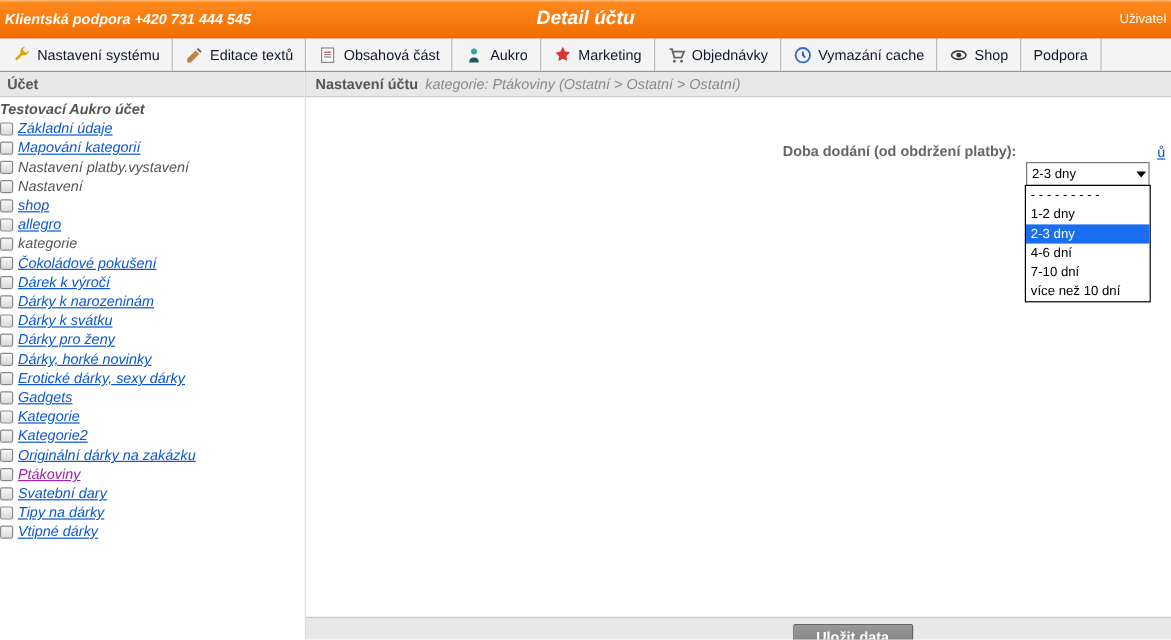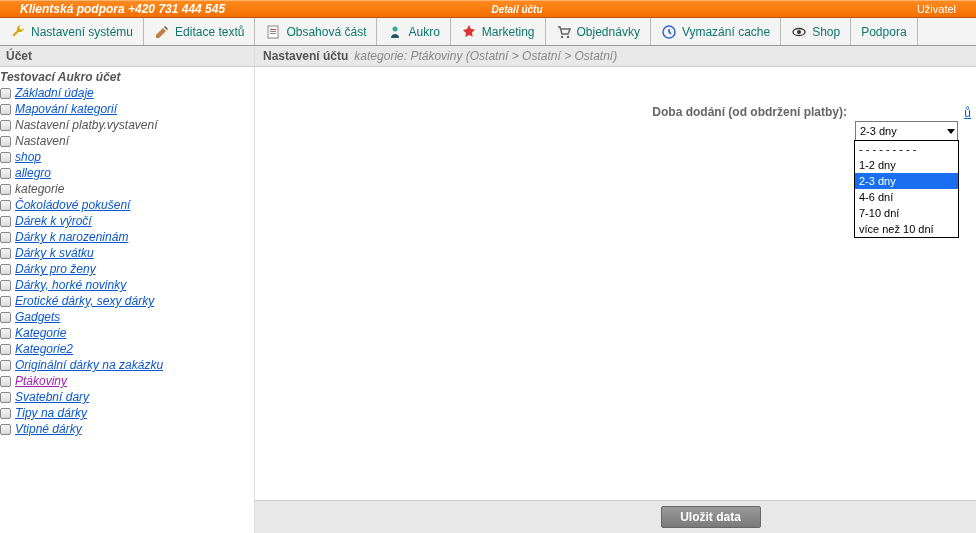--- a/index.html
+++ b/index.html
@@ -5,60 +5,59 @@
 * { box-sizing: border-box; margin: 0; padding: 0; }
 body {
   font-family: Arial, sans-serif;
   font-size: 12px;
   width: 976px;
   height: 533px;
   overflow: hidden;
   background: #fff;
 }
 .topbar {
-  height: 18px;
+  height: 32px;
   background: linear-gradient(to bottom, #ff8a1f, #f36e00);
   color: #fff;
   font-weight: bold;
   font-style: italic;
   display: flex;
   align-items: center;
-  padding: 0 20px;
+  padding: 0 4px;
   position: relative;
   border-bottom: 1px solid #c95000;
   border-top: 1px solid #ffb36b;
 }
 .topbar .left { font-size: 12px; }
 .topbar .center {
   position: absolute;
   left: 50%;
   transform: translateX(-50%);
-  font-size: 10px;
-  margin-left: 29px;
+  font-size: 16px;
 }
 .topbar .right {
   margin-left: auto;
   font-size: 11px;
   font-style: normal;
   font-weight: normal;
 }
 .menubar {
   height: 28px;
   display: flex;
   border-bottom: 1px solid #999;
   background: #f4f4f4;
 }
 .menubar .mitem {
   display: flex;
   align-items: center;
   padding: 0 10px;
   border-right: 1px solid #bbb;
   cursor: pointer;
   font-size: 12px;
-  color: #0f766e;
+  color: #0f172a;
   gap: 5px;
 }
 .menubar .micon {
   width: 16px; height: 16px;
   display: inline-flex;
   align-items: center;
   justify-content: center;
 }
 .layout {
   display: flex;

